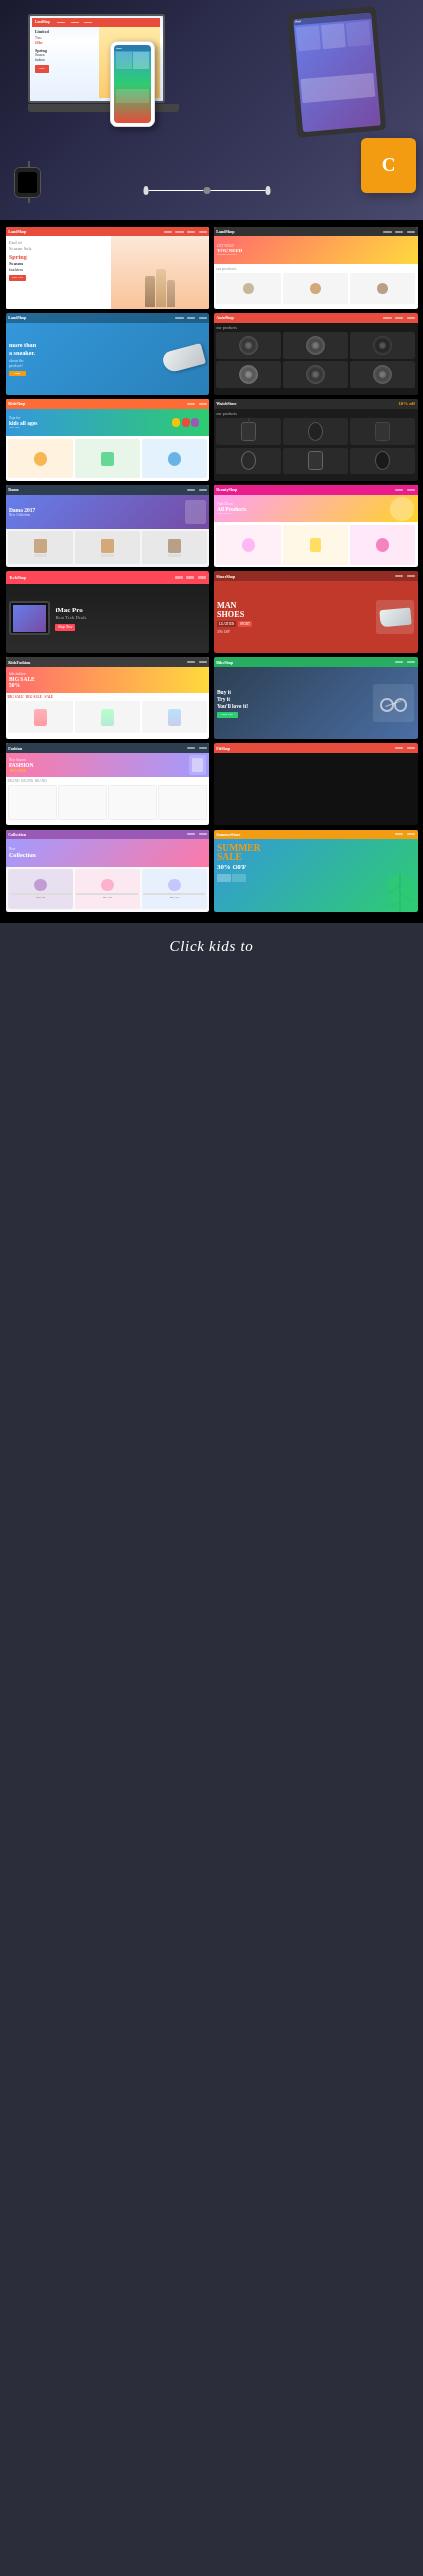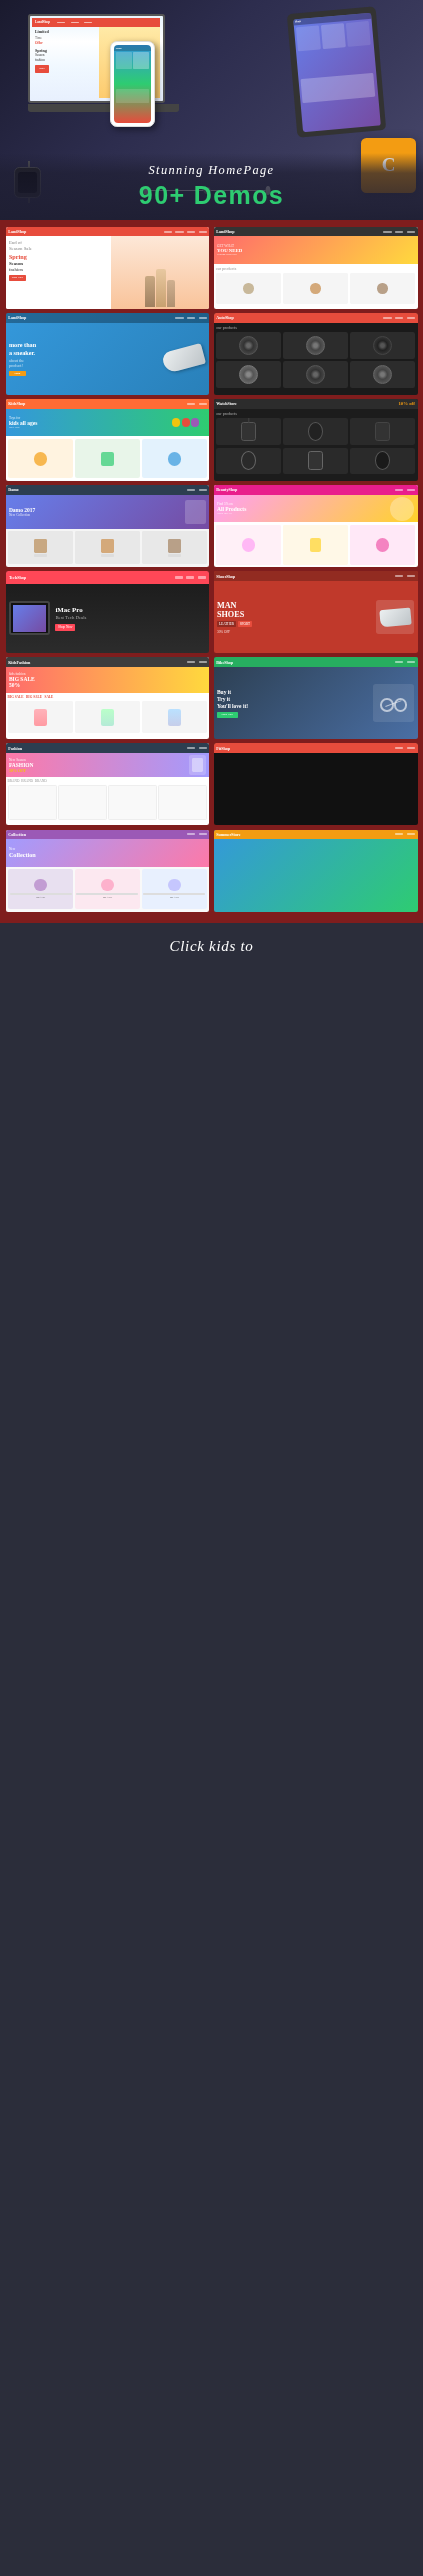--- a/index.html
+++ b/index.html
@@ -188,21 +188,21 @@
     .demos-text {
       font-size: 25px;
       font-weight: 900;
       color: #2ecc71;
       letter-spacing: 1.4px;
       font-family: Arial, sans-serif;
     }
 
     
     .demos-section {
-      background: #7f1d1d;
+      background: #000000;
       padding: 6.9px 5.5px;
     }
 
     .demo-item {
       border-radius: 2.1px;
       overflow: hidden;
       background: #fff;
       height: 82px;
       position: relative;
       cursor: pointer;
@@ -391,24 +391,20 @@
       <div style="display:flex;align-items:center;gap:0;">
         <div style="width:5.5px;height:9.6px;background:#ddd;border-radius:50% 50% 50% 50% / 60% 60% 40% 40%;flex-shrink:0;"></div>
         <div style="width:55px;height:0.7px;background:white;"></div>
         <div style="width:6.9px;height:6.9px;border-radius:50%;background:#888;"></div>
         <div style="width:55px;height:0.7px;background:white;"></div>
         <div style="width:5.5px;height:9.6px;background:#ddd;border-radius:50% 50% 50% 50% / 60% 60% 40% 40%;flex-shrink:0;"></div>
       </div>
     </div>
   </div>
 
-  <div class="hero-text">
-    <div class="stunning-text">Stunning HomePage</div>
-    <div class="demos-text">90+ Demos</div>
-  </div>
 </div>
 
 <div class="demos-section">
 
   <div class="demo-row">
 
     <div class="demo-item demo-spring">
       <div style="height:9.6px;background:#e74c3c;display:flex;align-items:center;padding:0 2.7px;gap:2.7px;">
         <span style="font-size:4.1px;color:white;font-weight:bold;">LandShop</span>
         <div style="display:flex;gap:3.4px;margin-left:auto;">
@@ -853,20 +849,38 @@
     </div>
 
     <div class="demo-item" style="background:linear-gradient(135deg, #3498db, #2ecc71);">
       <div style="height:9.6px;background:#f39c12;display:flex;align-items:center;padding:0 2.7px;">
         <span style="font-size:4.1px;color:white;font-weight:bold;">SummerStore</span>
         <div style="display:flex;gap:3.4px;margin-left:auto;">
           <div class="nav-link"></div>
           <div class="nav-link"></div>
         </div>
       </div>
+      <div style="padding:3.4px;height:calc(100% - 9.6px);position:relative;overflow:hidden;">
+        <div style="font-size:9.6px;font-weight:900;color:#f39c12;text-transform:uppercase;line-height:1;margin-bottom:1.4px;">Summer<br>SALE</div>
+        <div style="font-size:6.9px;font-weight:900;color:white;">30% OFF</div>
+        <div style="position:absolute;right:-6.9px;bottom:-6.9px;width:48px;height:48px;opacity:0.6;">
+          
+          <svg viewBox="0 0 60 60" width="48" height="48">
+            <path d="M30 5 C50 5, 55 25, 30 55 C5 25, 10 5, 30 5Z" fill="#2ecc71"></path>
+            <line x1="30" y1="5" x2="30" y2="55" stroke="#27ae60" stroke-width="1.5"></line>
+            <line x1="30" y1="20" x2="15" y2="30" stroke="#27ae60" stroke-width="0.8"></line>
+            <line x1="30" y1="30" x2="45" y2="38" stroke="#27ae60" stroke-width="0.8"></line>
+            <line x1="30" y1="40" x2="18" y2="46" stroke="#27ae60" stroke-width="0.8"></line>
+          </svg>
+        </div>
+        <div style="margin-top:3.4px;display:flex;gap:1.4px;">
+          <div style="background:rgba(255,255,255,0.3);border-radius:0.7px;width:13.7px;height:8.2px;"></div>
+          <div style="background:rgba(255,255,255,0.2);border-radius:0.7px;width:13.7px;height:8.2px;"></div>
+        </div>
+      </div>
     </div>
   </div>
 
 </div>
 
 <div class="cta-section">
   <div class="cta-text">Click kids to</div>
 </div>
 
 

